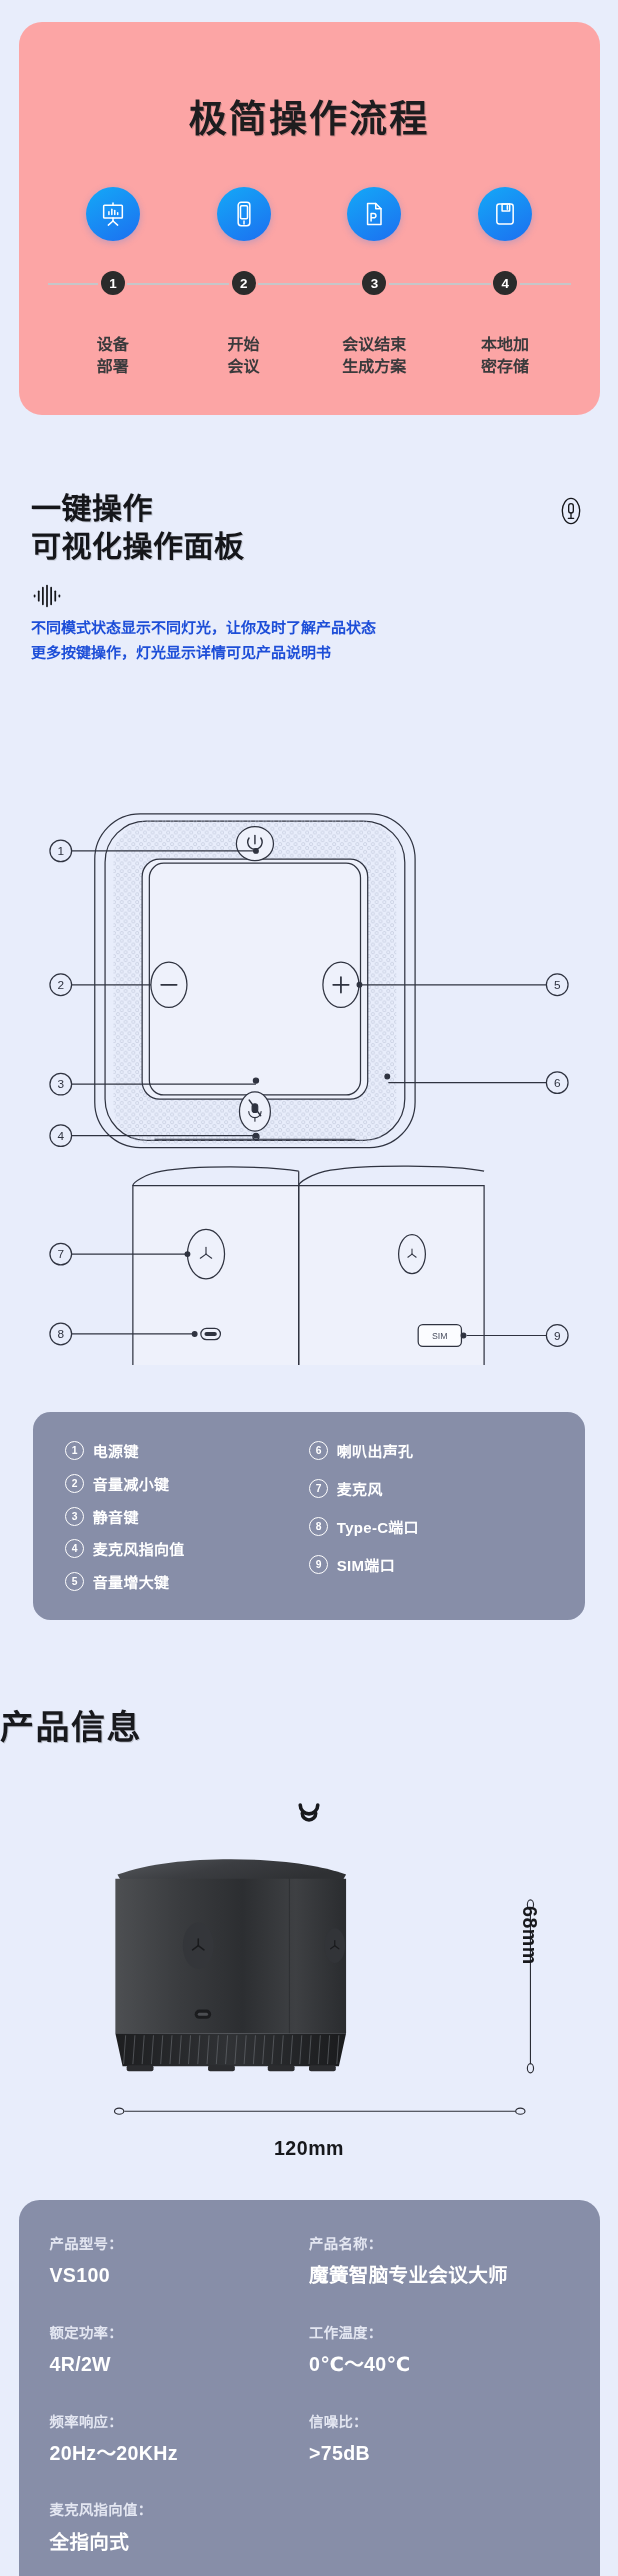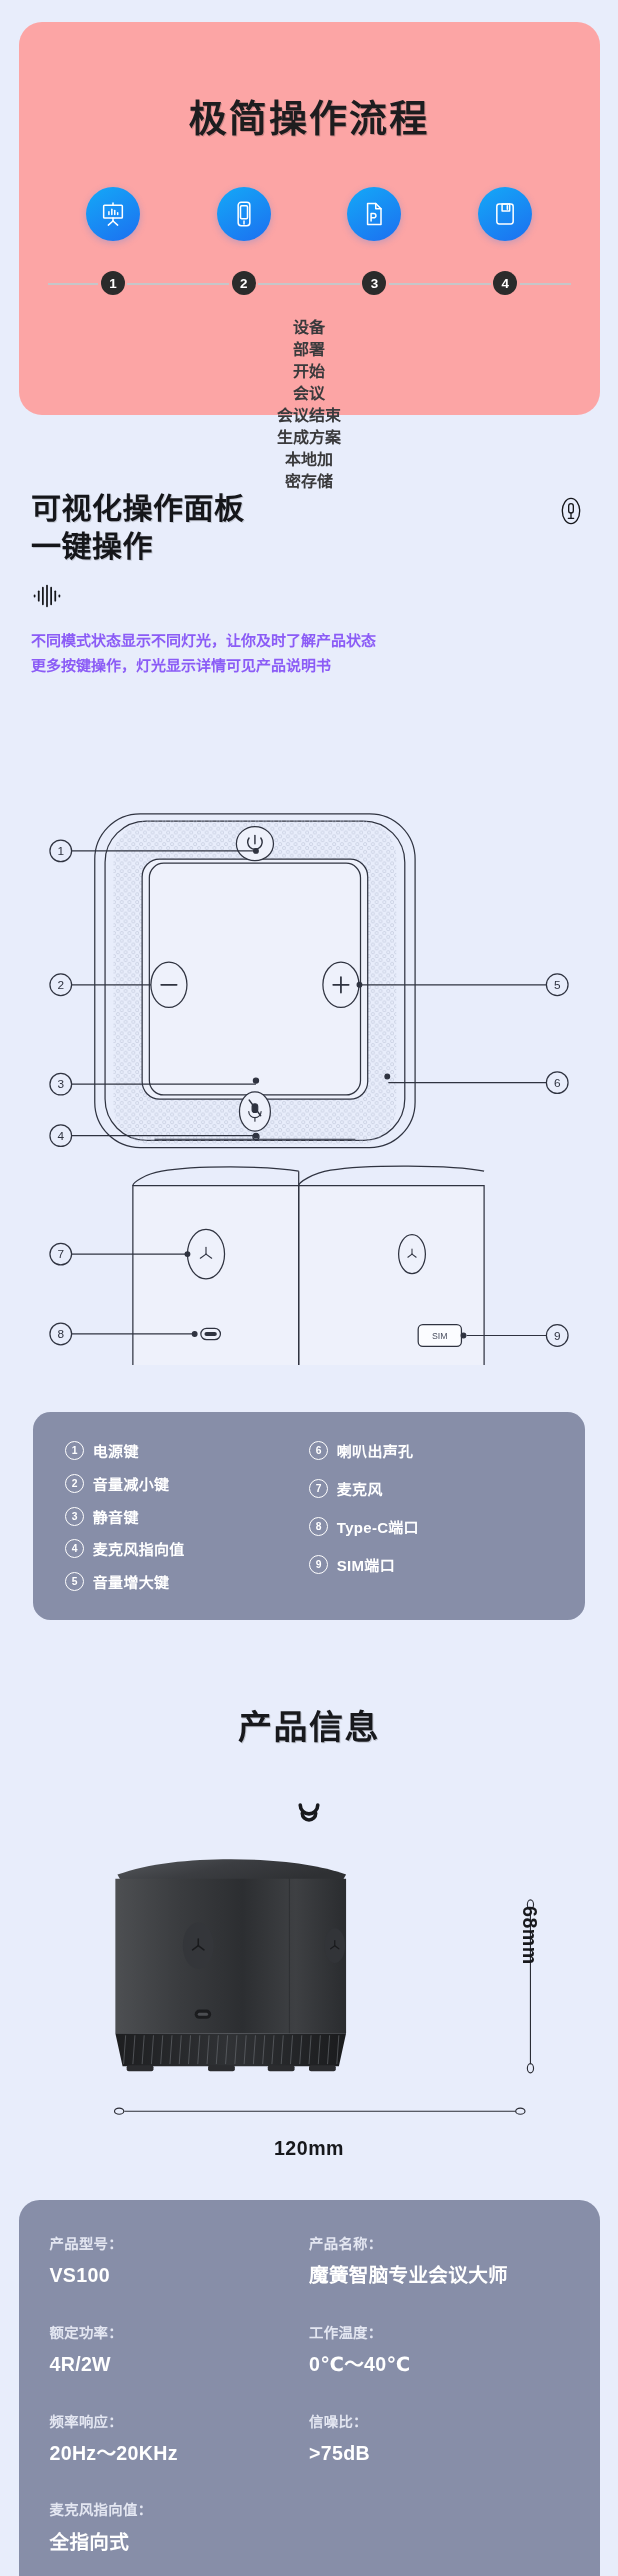--- a/index.html
+++ b/index.html
@@ -57,45 +57,44 @@
   }
   .step-line-row .seg::before,
   .step-line-row .seg::after {
     content: ""; position: absolute; top: 50%; height: 1.5px;
     background: #c6c6c9;
   }
   .step-line-row .seg::before { left: 0; right: 50%; margin-right: 14.4px; }
   .step-line-row .seg::after { right: 0; left: 50%; margin-left: 14.4px; }
 
   .step-labels {
-    position: absolute; left: 29px; right: 29px; top: 295px;
+    position: absolute; left: 29px; right: 29px; top: 312px;
     display: flex;
-    flex-direction: column;
   }
   .step-label {
     flex: 1; text-align: center;
     font-size: 16px; font-weight: 600; line-height: 1.38;
     color: #3a3a3c; white-space: pre-line;
   }
 
   
   .panel-head {
     position: absolute; left: 31px; top: 490px; width: 556px;
   }
   .panel-head-row { display: flex; align-items: flex-start; justify-content: space-between; }
   .panel-title {
     font-size: 30px; font-weight: 800; line-height: 1.28;
     color: #15161a; letter-spacing: 0.5px;
     text-shadow: 1px 1px 0 rgba(0,0,0,0.15);
   }
   .mic-badge { width: 32px; height: 32px; margin-top: 5.2px; }
   .wave-icon { margin-top: 17.5px; width: 32px; height: 24px; }
   .panel-desc {
-    margin-top: 19px;
-    font-size: 15px; line-height: 1.62; font-weight: 600; color: #8b5cf6;
+    margin-top: 6px;
+    font-size: 15px; line-height: 1.62; font-weight: 600; color: #1d4ed8;
     white-space: pre-line;
   }
 
   
   .diagram { position: absolute; left: 0; top: 757px; width: 618px; height: 608px; }
   .diagram svg { display: block; width: 618px; height: 608px; }
 
   
   .legend-box {
     position: absolute; left: 33px; top: 1412px;
@@ -110,21 +109,21 @@
     width: 19px; height: 19px; min-width: 19px; border-radius: 50%;
     border: 1px solid #ffffff; color: #ffffff;
     display: flex; align-items: center; justify-content: center;
     font-size: 10.3px; font-weight: 600;
   }
   .legend-text { color: #ffffff; font-size: 15px; font-weight: 700; letter-spacing: 0.3px; text-align: right; }
 
   
   .info-title {
     position: absolute; left: 0; right: 0; top: 1700px;
-    text-align: center; font-size: 34px; font-weight: 800;
+    font-size: 34px; font-weight: 800;
     color: #18191d; letter-spacing: 1.5px;
     text-shadow: 1px 1px 0 rgba(0,0,0,0.18);
   }
   .smile {
     position: absolute; left: 50%; transform: translateX(-50%);
     top: 1802px; width: 30px; height: 19.6px;
   }
 
   .product-shot { position: absolute; left: 0; top: 1855px; width: 618px; height: 237px; }
   .product-shot svg { display: block; width: 618px; height: 237px; }
@@ -232,22 +231,22 @@
     <div class="step-label">会议结束
 生成方案</div>
     <div class="step-label">本地加
 密存储</div>
   </div>
 </div>
 
 <div class="panel-head">
   <div class="panel-head-row">
     <div class="panel-title">
+      <div>一键操作</div>
       <div>可视化操作面板</div>
-      <div>一键操作</div>
     </div>
     <svg class="mic-badge" viewBox="0 0 48 48" fill="none" stroke="#16171b" stroke-width="2" stroke-linecap="round">
       <ellipse cx="24" cy="24" rx="13" ry="19"></ellipse>
       <rect x="20.5" y="13" width="7" height="14" rx="3.5"></rect>
       <path d="M24 27v8"></path>
         <path d="M20 35h8"></path>
     </svg>
   </div>
   <svg class="wave-icon" viewBox="0 0 62 46" stroke="#16171b" stroke-width="3.4" stroke-linecap="round">
     <path d="M7 22v2"></path>

